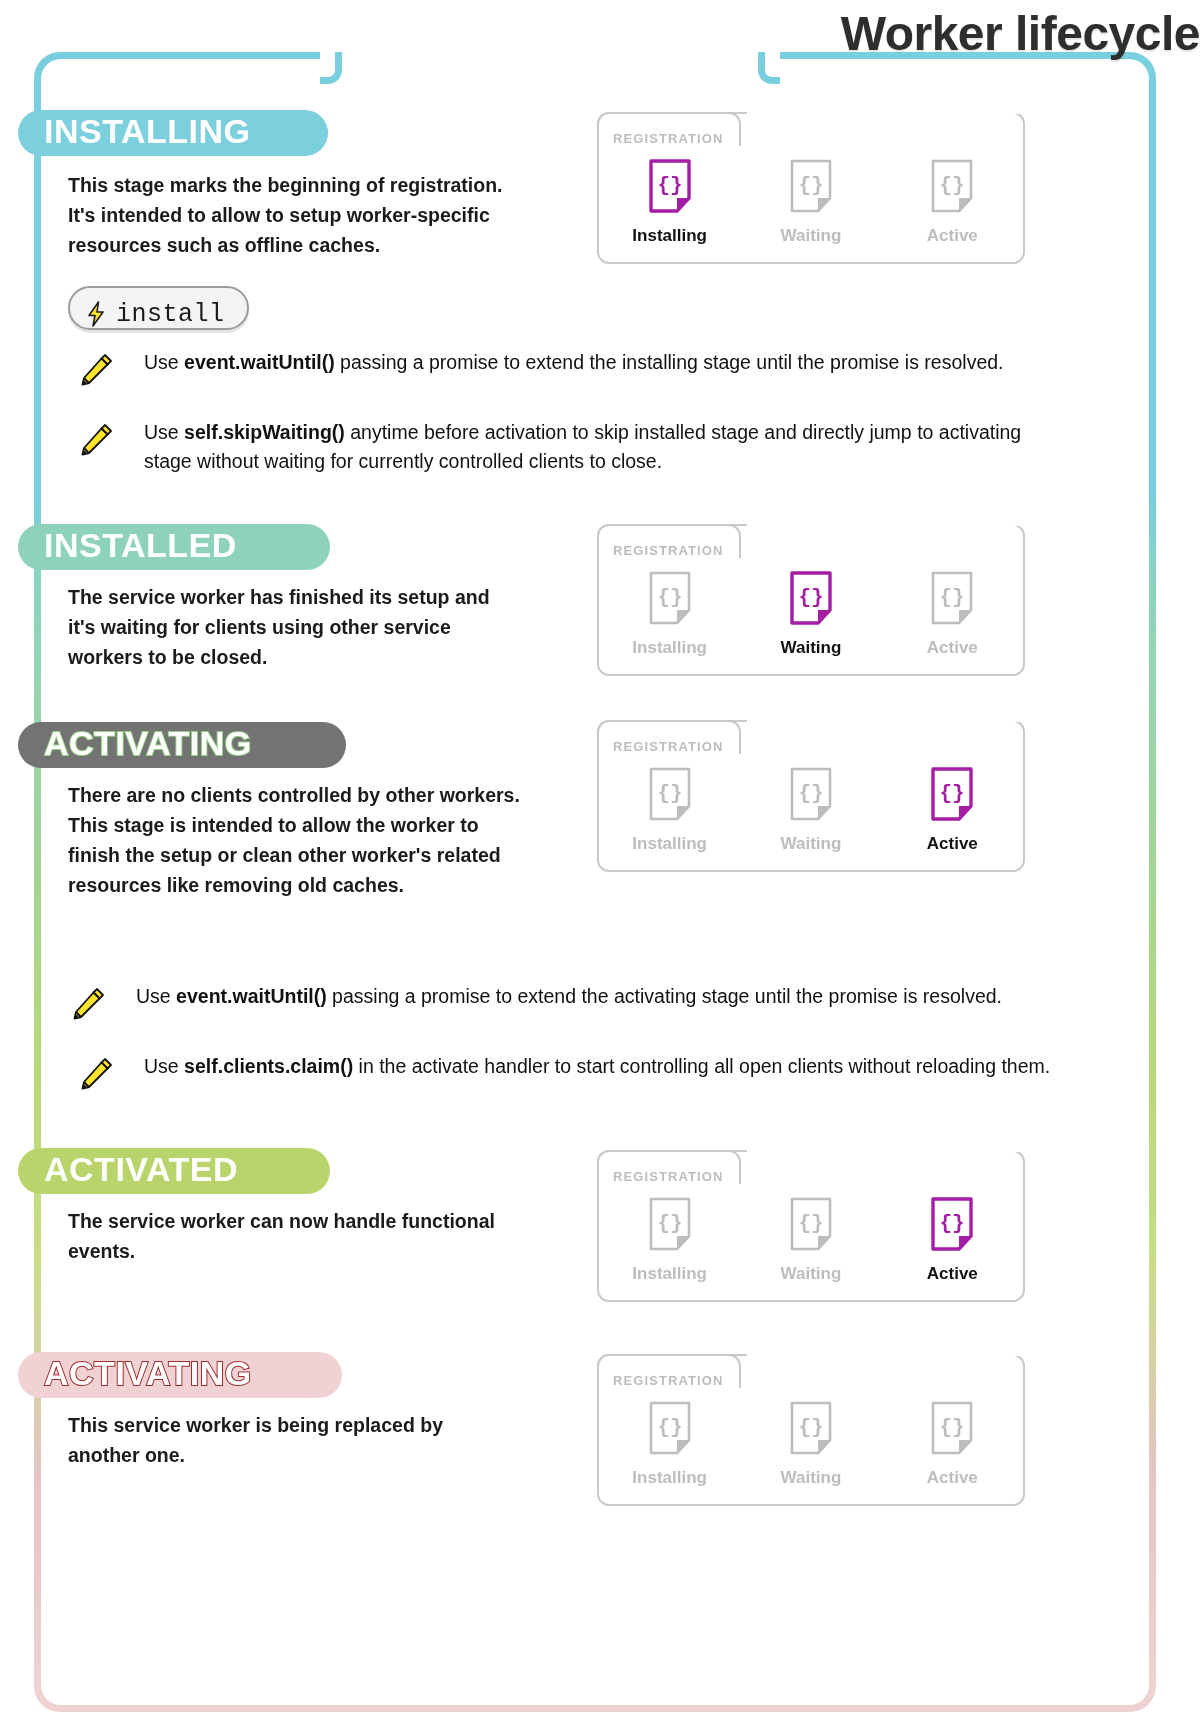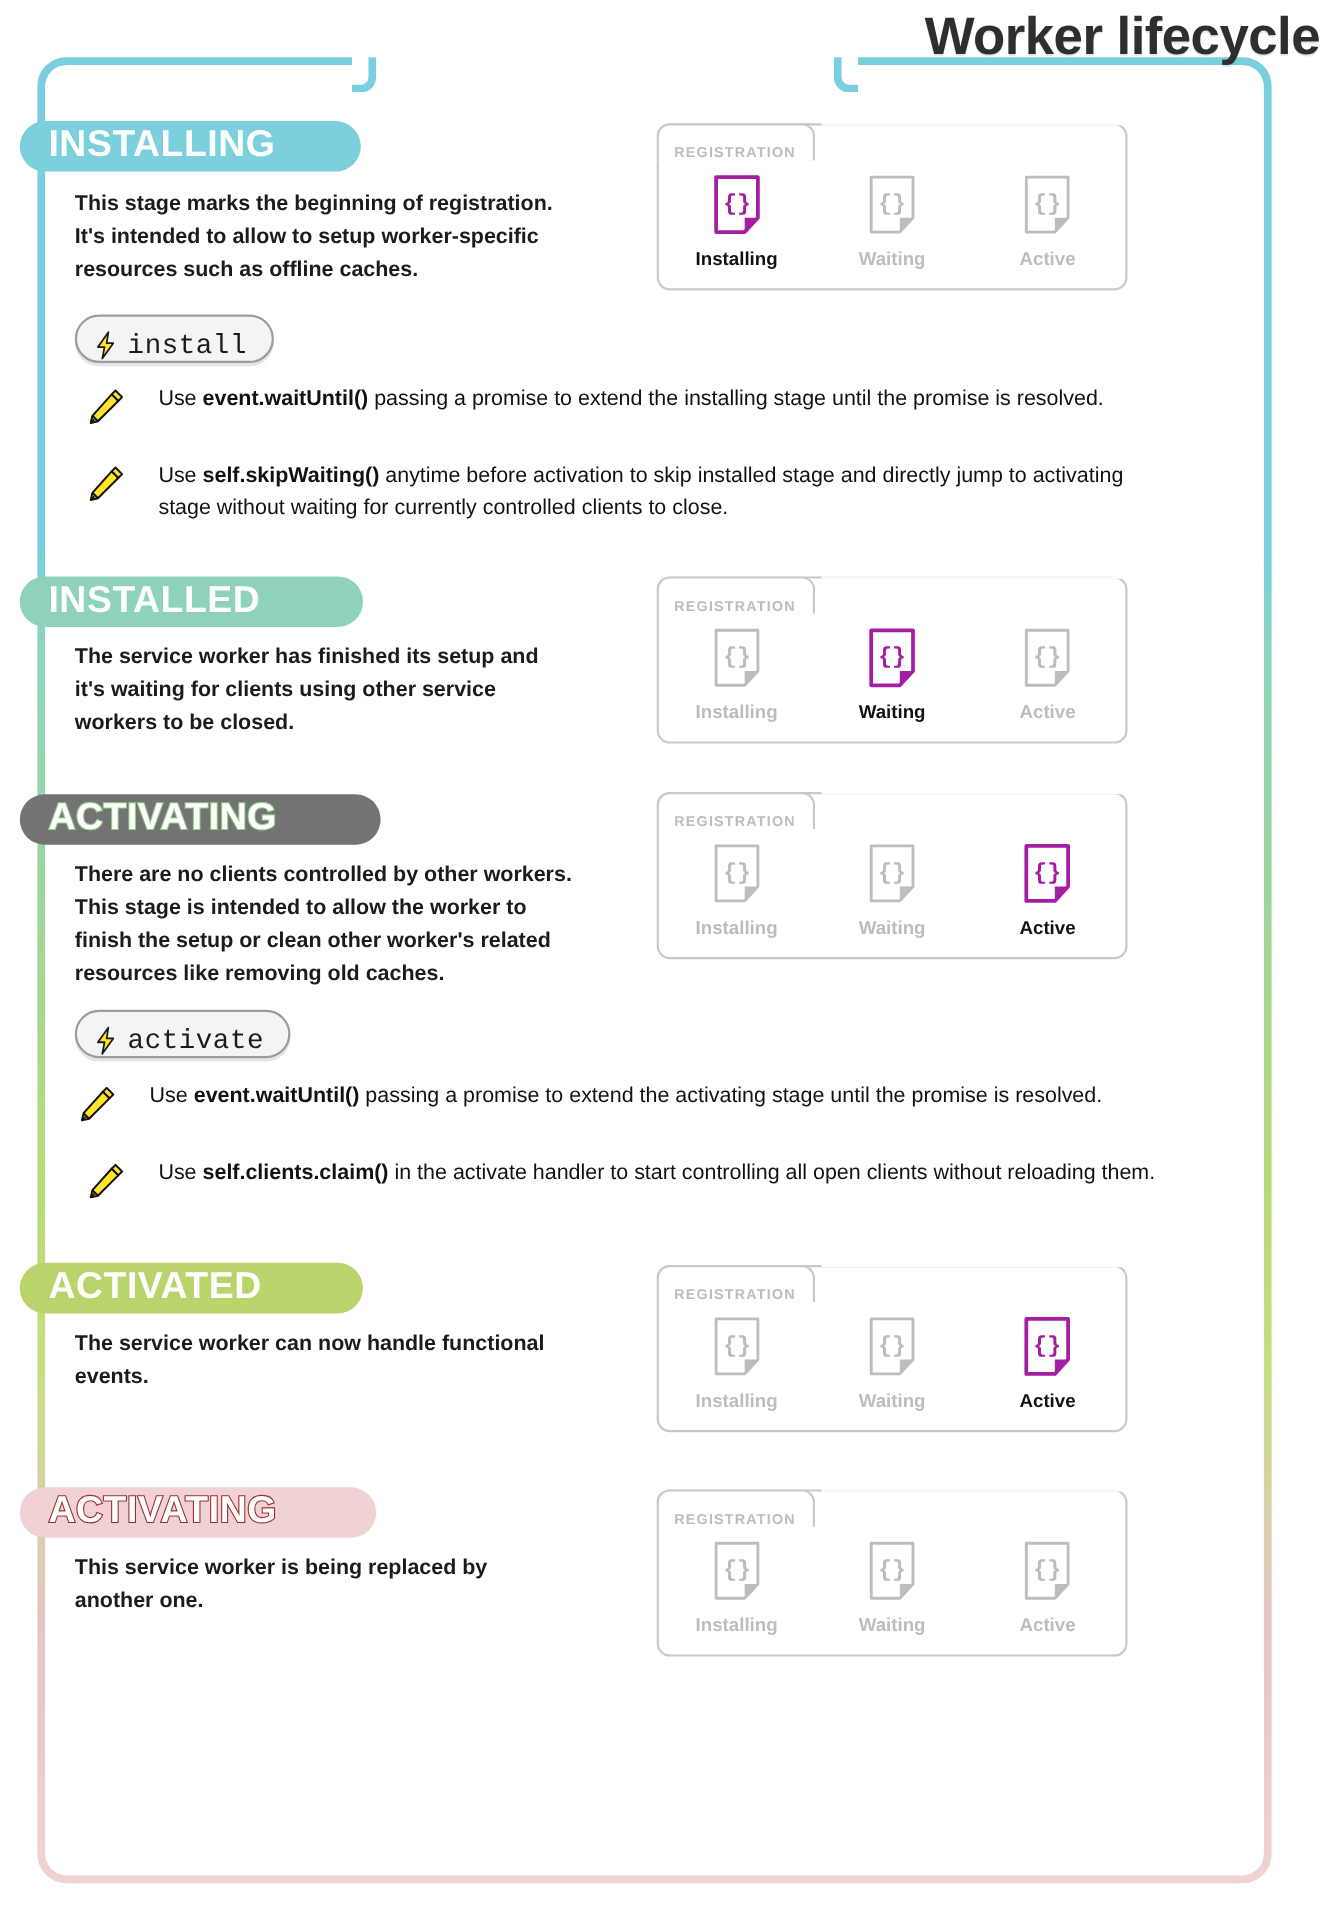--- a/index.html
+++ b/index.html
@@ -386,28 +386,20 @@
               <svg width="46" height="56" viewBox="0 0 46 56">
                 <path d="M4 3 H42 V40 L30 53 H4 Z" fill="none" stroke="#a41ea4" stroke-width="3.4" stroke-linejoin="round"></path>
                 <path d="M42 40 H30 V53 Z" fill="#a41ea4"></path>
                 <text x="23" y="33" text-anchor="middle" font-family="Liberation Mono, monospace" font-size="21" font-weight="700" fill="#a41ea4">{}</text>
               </svg>
             </span>
             <span class="reg-cell-label">Active</span>
           </div>
         </div>
       </div>
-      <div class="event-badge" style="left:68px; top:918px;">
-        <span class="bolt">
-          <svg width="20" height="26" viewBox="0 0 20 26">
-            <path d="M12.5 1 L3 14.5 H9 L7 25 L17 11 H11 Z" fill="#ffe42a" stroke="#1b1b1b" stroke-width="1.6" stroke-linejoin="round"></path>
-          </svg>
-        </span>
-        <span class="event-label">activate</span>
-      </div>
       <div class="tip" style="left:72px; top:982px; width:1000px;">
         <span class="pencil">
           <svg width="34" height="34" viewBox="0 0 34 34">
             <g stroke="#111" stroke-width="1.8" stroke-linejoin="round">
               <path d="M25 3 L31 9 L27.5 12.5 L21.5 6.5 Z" fill="#ffe42a"></path>
               <path d="M21.5 6.5 L27.5 12.5 L9 31 L2.5 32.5 L4 26 Z" fill="#ffe42a"></path>
               <path d="M4 26 L9 31" fill="none"></path>
               <path d="M2.5 32.5 L5.6 29.3" fill="none"></path>
             </g>
           </svg>

